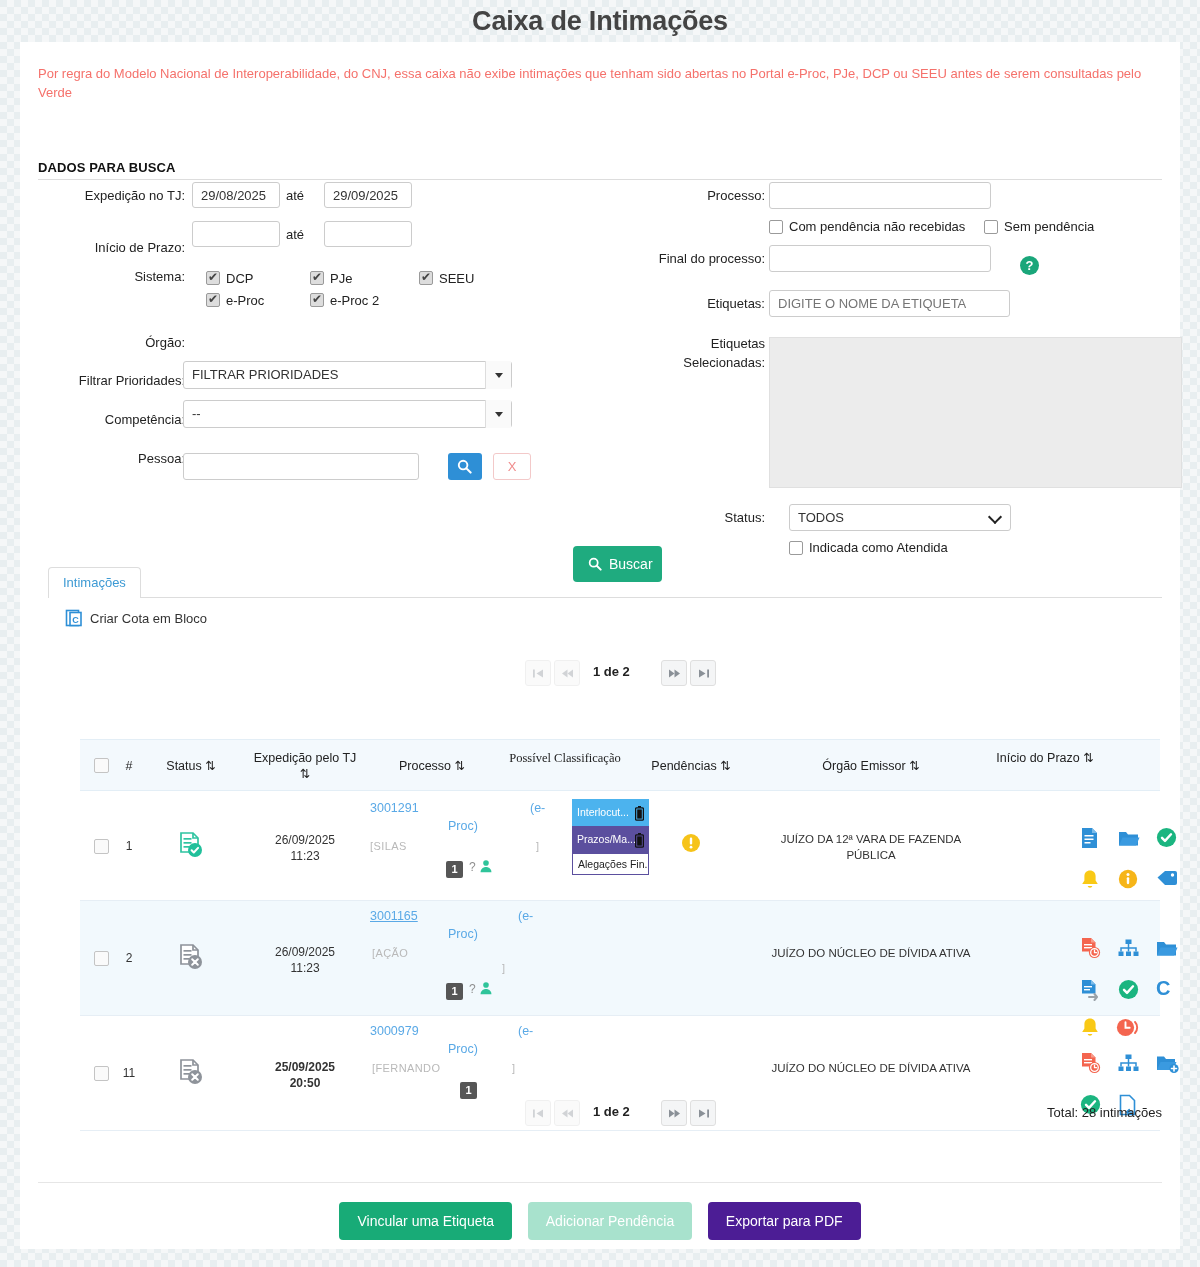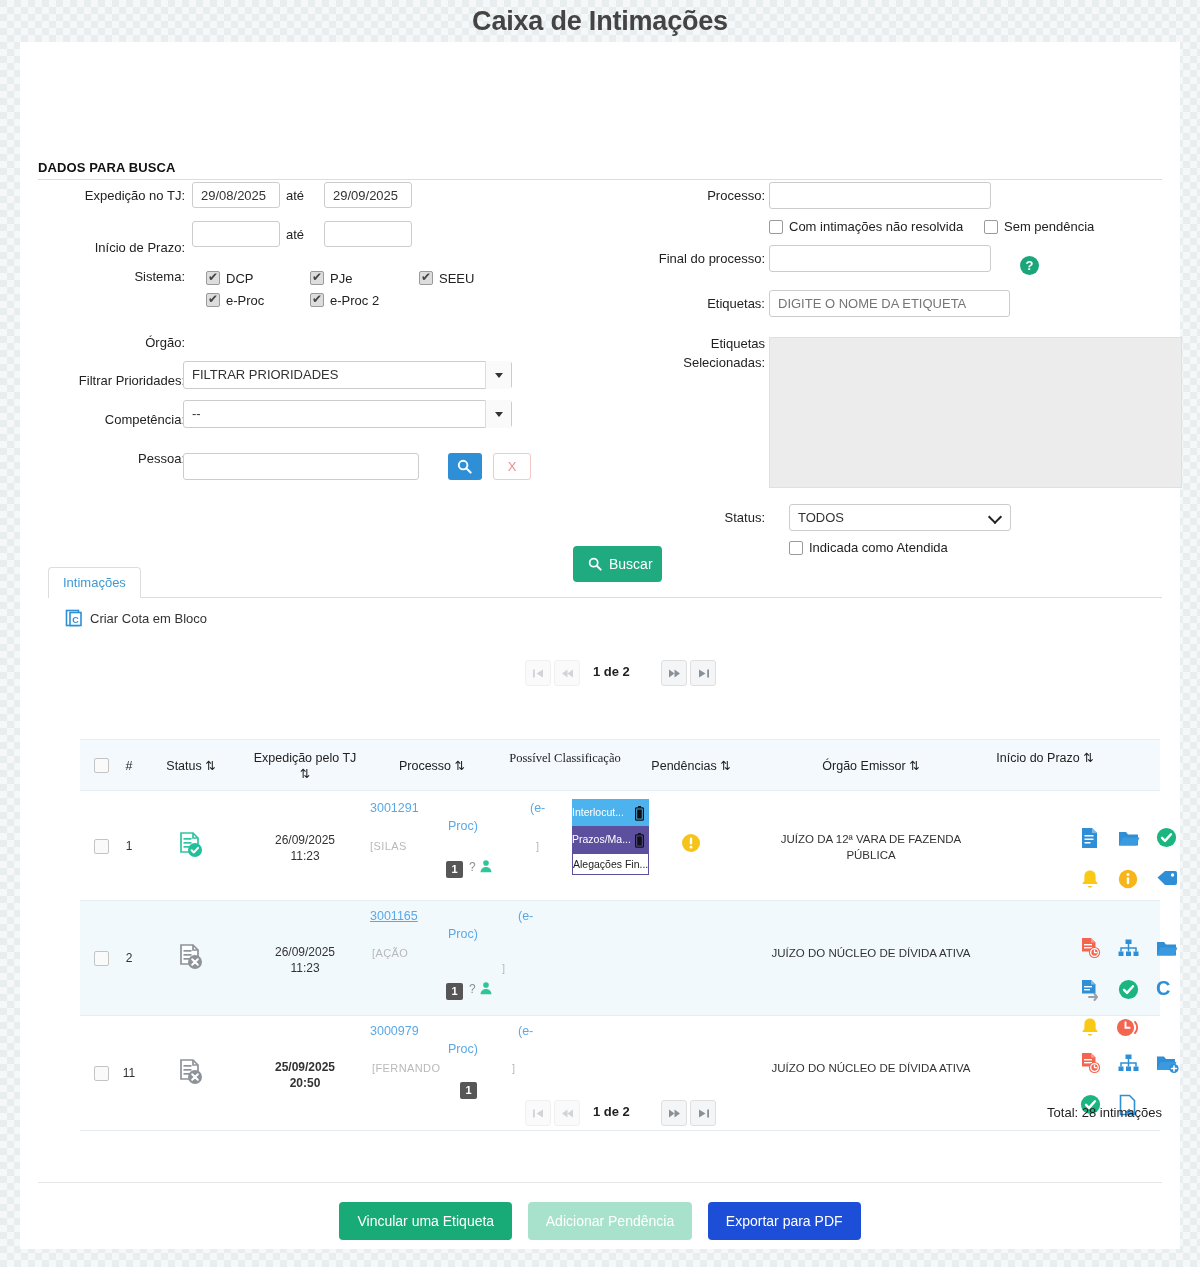--- a/index.html
+++ b/index.html
@@ -155,49 +155,50 @@
   .proc-link { color:#5aa9e6; font-size:12.5px; }
   .proc-party { color:#b9b9b9; font-size:11px; letter-spacing:.4px; }
   .badge1 {
     display:inline-block; width:17px; height:17px; background:#565656;
     color:#fff; font-size:11px; text-align:center; line-height:17px;
     border-radius:2px; font-weight:bold;
   }
   .qmark { color:#8f8f8f; font-size:12px; }
   .tag {
     position:absolute; width:77px; height:27px; font-size:10.5px;
-    color:#fff; line-height:27px; overflow:hidden; white-space:nowrap;
+    color:#fff; line-height:27px; padding-left:5px; overflow:hidden; white-space:nowrap;
   }
   .tag.blue { background:#4cb3ee; }
   .tag.purple { background:#5b4f9e; }
   .tag.white { background:#fff; color:#222; border:1px solid #5b4f9e; }
   .tag .bat { position:absolute; right:5px; top:5px; }
   .orgao { position:absolute; font-size:11.5px; color:#333; line-height:16px; }
   .icorow { position:absolute; }
   .ico { position:absolute; width:22px; height:22px; }
   .total {
     position:absolute; right:0; font-size:13px; color:#222;
   }
   .footbtns { position:absolute; left:0; top:1160px; width:1160px; text-align:center; }
   .fbtn {
     display:inline-block; height:38px; line-height:38px; border-radius:4px;
     color:#fff; font-size:14px; padding:0 18px; margin:0 6px; vertical-align:top;
   }
   .fbtn.green { background:#18ab77; }
   .fbtn.lightgreen { background:#a8e2cd; }
-  .fbtn.blue { background:#1d4ed8; }
+  .fbtn.blue { background:#4c1d95; }
   .bottomrule { position:absolute; left:18px; top:1140px; width:1124px; height:1px; background:#e6e6e6; }
 </style>
 </head>
 <body>
 
 <div class="page-title">Caixa de Intimações</div>
 
 <div class="card">
 
+  <div class="notice">Por regra do Modelo Nacional de Interoperabilidade, do CNJ, essa caixa não exibe intimações que tenham sido abertas no Portal e-Proc, PJe, DCP ou SEEU antes de serem consultadas pelo Verde</div>
   <div class="section-label">DADOS PARA BUSCA</div>
   <div class="hr"></div>
 
   <div class="lbl" style="left:0;top:146px;width:165px;">Expedição no TJ:</div>
   <input class="inp" style="left: 172px; top: 140px; width: 88px;" value="29/08/2025">
   <div class="lbl" style="left:266px;top:146px;width:40px;text-align:left;">até</div>
   <input class="inp" style="left: 304px; top: 140px; width: 88px;" value="29/09/2025">
 
   <div class="lbl" style="left:0;top:198px;width:165px;">Início de Prazo:</div>
   <input class="inp" style="left: 172px; top: 179px; width: 88px;" value="">
@@ -237,21 +238,21 @@
         <circle cx="6.5" cy="6.5" r="4.6" fill="none" stroke="#fff" stroke-width="2"></circle>
         <line x1="10" y1="10" x2="14.5" y2="14.5" stroke="#fff" stroke-width="2.2" stroke-linecap="round"></line>
       </svg>
   </div>
   <div class="btn-x">X</div>
 
   <div class="lbl" style="left:560px;top:146px;width:185px;">Processo:</div>
   <input class="inp" style="left: 749px; top: 140px; width: 222px; height: 27px;" value="">
 
   <div class="cbx" style="left:749px;top:178px;"></div>
-  <div class="cbxlbl" style="left:769px;top:177px;">Com intimações não resolvida</div>
+  <div class="cbxlbl" style="left:769px;top:177px;">Com pendência não recebidas</div>
   <div class="cbx" style="left:964px;top:178px;"></div>
   <div class="cbxlbl" style="left:984px;top:177px;">Sem pendência</div>
 
   <div class="lbl" style="left:560px;top:209px;width:185px;">Final do processo:</div>
   <input class="inp" style="left: 749px; top: 203px; width: 222px; height: 27px;" value="">
   <div class="help-dot">?</div>
 
   <div class="lbl" style="left:560px;top:254px;width:185px;">Etiquetas:</div>
   <input class="inp ph" style="left: 749px; top: 248px; width: 241px; height: 27px;" placeholder="DIGITE O NOME DA ETIQUETA">
 

